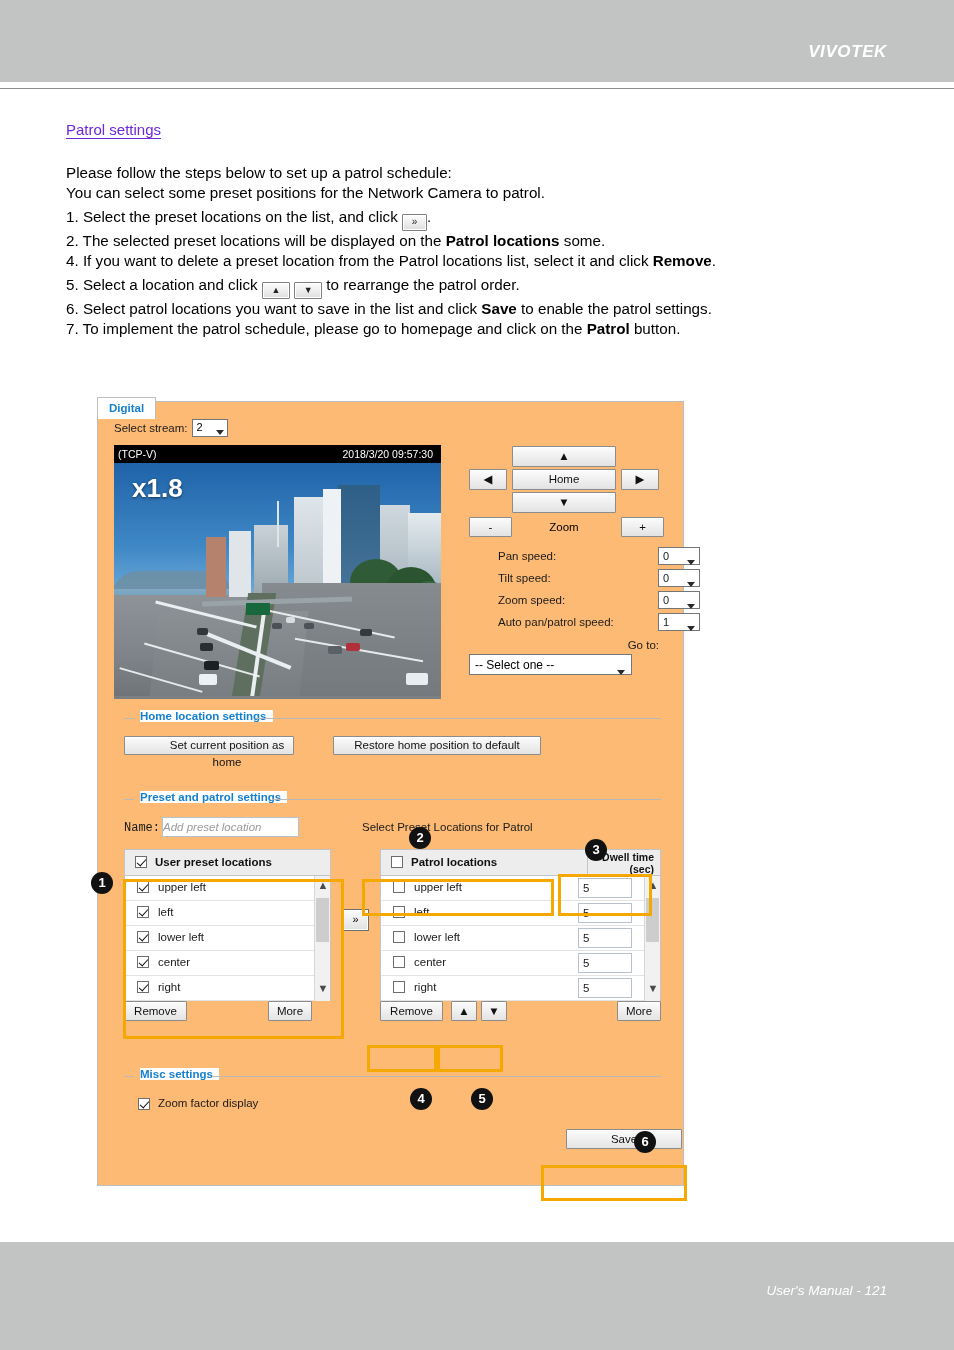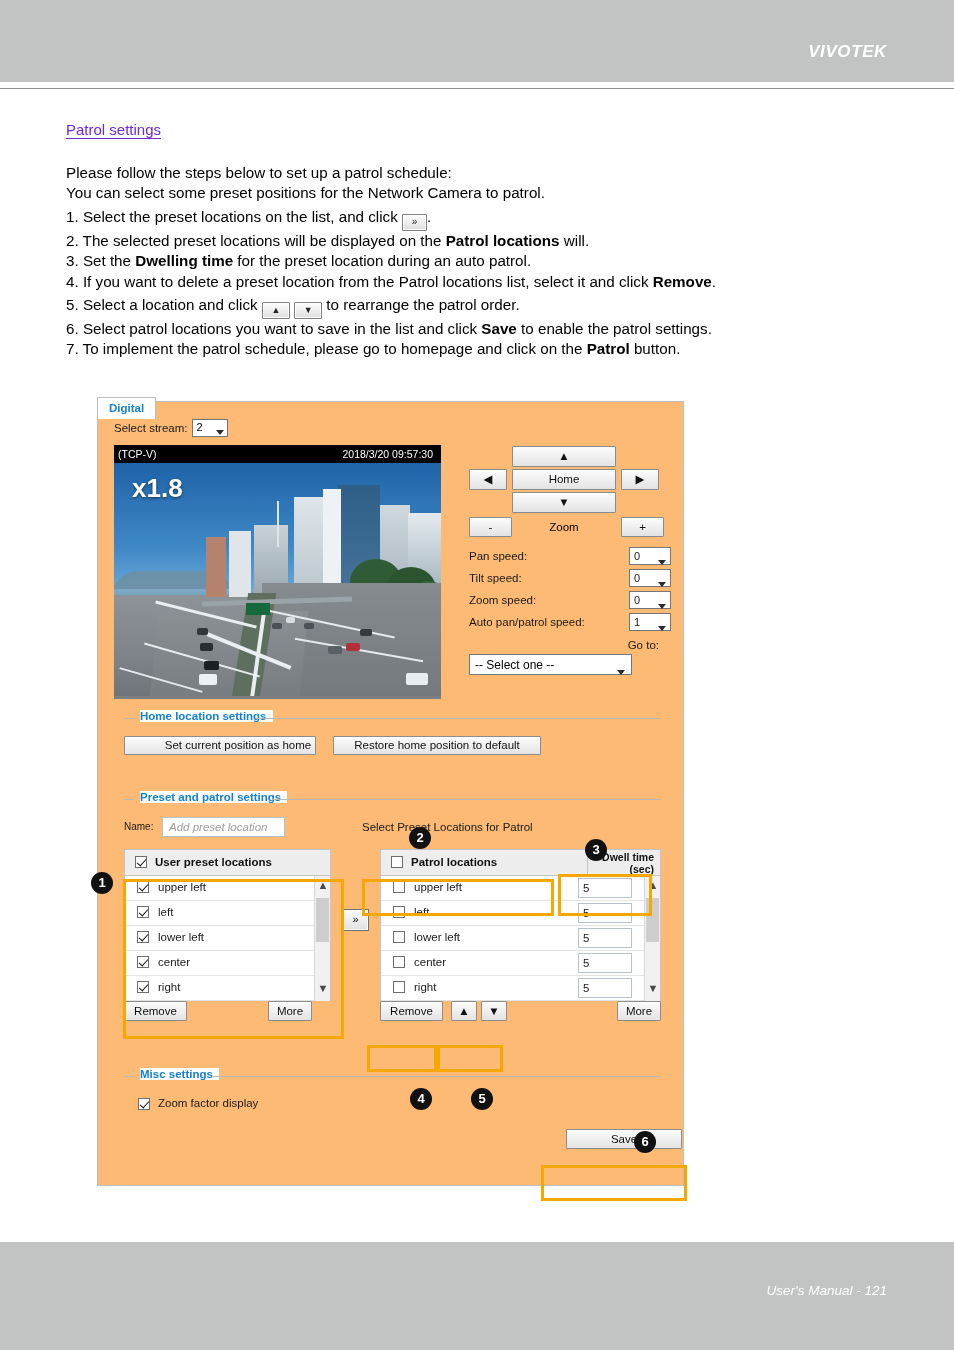--- a/index.html
+++ b/index.html
@@ -85,46 +85,46 @@
   .ptz-row{position:relative;height:22px;margin-bottom:1px;}
   .b-up{position:absolute;left:43px;top:0;width:104px;height:21px;line-height:19px;}
   .b-left{position:absolute;left:0;top:0;width:38px;height:21px;line-height:19px;}
   .b-home{position:absolute;left:43px;top:0;width:104px;height:21px;line-height:19px;}
   .b-right{position:absolute;left:152px;top:0;width:38px;height:21px;line-height:19px;}
   .b-down{position:absolute;left:43px;top:0;width:104px;height:21px;line-height:19px;}
   .zoom-row{position:relative;height:24px;margin-top:3px;}
   .b-zout{position:absolute;left:0;top:0;width:43px;height:20px;line-height:18px;}
   .zoom-lab{position:absolute;left:43px;top:0;width:104px;height:20px;line-height:20px;text-align:center;font-size:11.5px;}
   .b-zin{position:absolute;left:152px;top:0;width:43px;height:20px;line-height:18px;}
-  .sp-row{position:relative;height:22px;font-size:11.5px;color:#1a1a1a;}
+  .sp-row{position:relative;height:22px;font-size:11.5px;color:#1a1a1a;margin-left:29px;}
   .sp-row .sl{position:absolute;left:0;top:3px;}
   .sp-row .sv{position:absolute;left:160px;top:0;width:42px;height:18px;line-height:17px;
               border:1px solid #767676;background:#fff;font-size:11px;padding-left:4px;box-sizing:border-box;}
   .sp-row .sv .cv{position:absolute;right:4px;top:5px;}
   .goto-lab{font-size:11.5px;color:#1a1a1a;margin-top:4px;text-align:right;}
   .goto-sel{margin-top:3px;width:163px;height:21px;line-height:20px;border:1px solid #767676;background:#fff;
             font-size:12px;padding-left:5px;box-sizing:border-box;position:relative;}
   .goto-sel .cv{position:absolute;right:6px;top:6px;}
 
   
   .fs{position:absolute;left:26px;width:537px;}
   .fs-legend{position:relative;height:13px;}
   .fs-legend .dash{position:absolute;left:0;top:6px;width:10px;height:1px;background:#b9b9b9;}
   .fs-legend .txt{position:absolute;left:16px;top:-2px;font-size:11.5px;font-weight:bold;color:#1680cf;background:#fff;padding-right:6px;}
   .fs-legend .rule{position:absolute;top:6px;height:1px;background:#b9b9b9;}
 
   .home-btns{position:relative;margin-top:11px;height:19px;}
-  .hb1{position:absolute;left:0;top:0;width:192px;height:19px;line-height:17px;padding-left:36px;}
+  .hb1{position:absolute;left:0;top:0;width:170px;height:19px;line-height:17px;padding-left:36px;}
   .hb2{position:absolute;left:209px;top:0;width:208px;height:19px;line-height:17px;}
 
   
   .name-row{position:relative;margin-top:11px;height:21px;}
-  .name-lbl{position:absolute;left:0;top:4px;font-size:10px;color:#1a1a1a;}
-  .name-input{position:absolute;left:38px;top:0;width:123px;height:20px;line-height:19px;
-              border:1px solid #b7c2cc;background:#fff;font-size:11.5px;color:#9b9b9b;font-style:italic;padding-left:6px;box-sizing:border-box;}
+  .name-lbl{position:absolute;left:0;top:4px;font-size:12px;color:#1a1a1a;font-family:Liberation Mono, monospace;}
+  .name-input{position:absolute;left:38px;top:0;width:137px;height:20px;line-height:19px;
+              border:1px solid #b7c2cc;background:#fff;font-size:11.5px;color:#9b9b9b;font-style:italic;box-sizing:border-box;}
   .sel-hdr{position:absolute;left:238px;top:4px;font-size:11.5px;color:#1a1a1a;}
 
   .lists{position:relative;margin-top:11px;height:152px;}
   .lbox{position:absolute;top:0;border:1px solid #c4c4c4;box-sizing:border-box;background:#fff;}
   .lbox-left{left:0;width:207px;height:152px;text-decoration:underline;}
   .lbox-right{left:256px;width:281px;height:152px;}
   .lhead{height:26px;background:#ededed;border-bottom:1px solid #c4c4c4;position:relative;box-sizing:border-box;}
   .lhead .ck{position:absolute;left:10px;top:6px;}
   .lhead .tx{position:absolute;left:30px;top:6px;font-size:11.5px;font-weight:bold;color:#111;}
   .lhead .dwell{position:absolute;right:6px;top:2px;width:66px;text-align:right;font-size:10.5px;font-weight:bold;color:#111;line-height:11.5px;}
@@ -180,22 +180,21 @@
 <div class="bottom-band"></div>
 <div class="footer-text">User's Manual - 121</div>
 
 <div class="sec-title">Patrol settings</div>
 
 <div class="copy">
   <p>Please follow the steps below to set up a patrol schedule:</p>
   <p>You can select some preset positions for the Network Camera to patrol.</p>
   <p class="ln-1"><span>1. Select the preset locations on the list, and click</span>
     <span class="inline-btn">»</span><span>.</span></p>
-  <p><span>2. The selected preset locations will be displayed on the </span><b>Patrol locations</b><span> will.</span></p>
-  <p><span>3. Set the </span><b>Dwelling time</b><span> for the preset location during an auto patrol.</span></p>
+  <p><span>2. The selected preset locations will be displayed on the </span><b>Patrol locations</b><span> some.</span></p>
   <p><span>4. If you want to delete a preset location from the Patrol locations list, select it and click </span><b>Remove</b><span>.</span></p>
   <p class="ln-5"><span>5. Select a location and click</span>
     <span class="inline-btn arrow">▲</span>
     <span class="inline-btn arrow">▼</span>
     <span>to rearrange the patrol order.</span></p>
   <p><span>6. Select patrol locations you want to save in the list and click </span><b>Save</b><span> to enable the patrol settings.</span></p>
   <p><span>7. To implement the patrol schedule, please go to homepage and click on the </span><b>Patrol</b><span> button.</span></p>
 </div>
 
 <div class="tabstrip">

